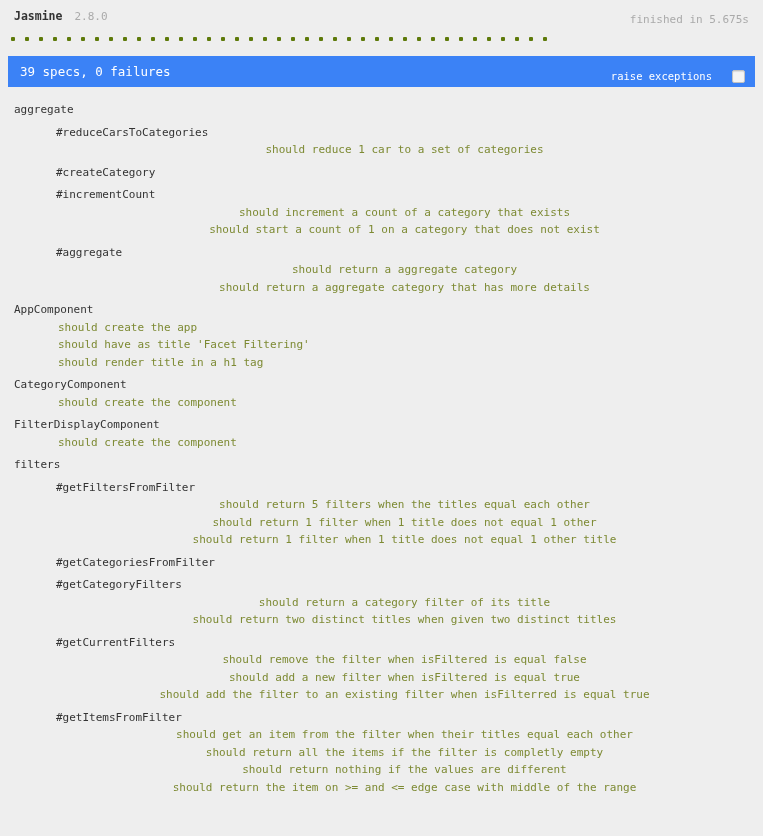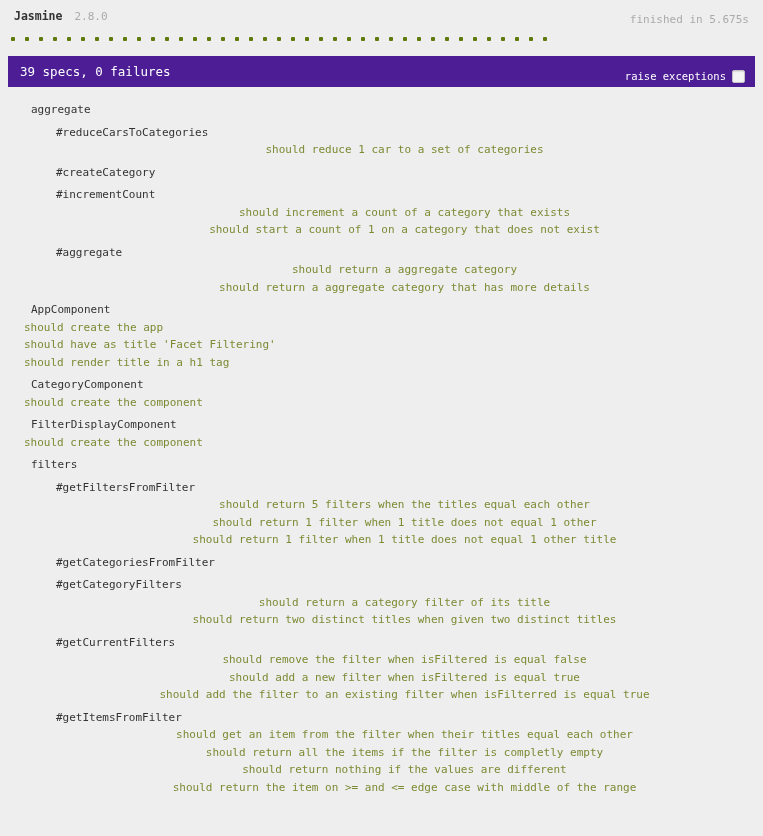--- a/index.html
+++ b/index.html
@@ -88,33 +88,33 @@
     display: block;
     height: 31px;
     line-height: 31px;
     padding: 0 12px;
     box-sizing: border-box;
     font-size: 12.5px;
     color: #ffffff;
     white-space: nowrap;
   }
   .bar.passed {
-    background-color: #4c1d95;
+    background-color: #3b82f6;
   }
   .bar .raise-wrap {
     position: absolute;
     right: 10px;
     top: 0;
     height: 40px;
     line-height: 31px;
     font-size: 10.5px;
     color: #ffffff;
     display: flex;
     align-items: center;
-    gap: 6px;
+    gap: 20px;
   }
   .raise-checkbox {
     display: inline-block;
     width: 13px;
     height: 13px;
     background: #f4f4f4;
     border: 1px solid #c2c2c2;
     border-radius: 2px;
     box-sizing: border-box;
     box-shadow: inset 0 1px 1px rgba(0,0,0,0.10);
@@ -141,34 +141,34 @@
   }
   .suite > .suite-name {
     display: block;
     color: #333333;
     font-size: 11px;
     line-height: 17.5px;
     padding-top: 5px;
     white-space: nowrap;
   }
   .suite.root > .suite-name {
-    padding-left: 31px;
+    padding-left: 14px;
   }
   .suite.level2 > .suite-name {
     padding-left: 56px;
   }
   .spec {
     display: block;
     color: #7d8a33;
     font-size: 11px;
     line-height: 17.5px;
     white-space: nowrap;
   }
   .specs.depth1 .spec {
-    padding-left: 24px;
+    padding-left: 58px;
   }
   .specs.depth2 .spec {
     padding-left: 46px;
     text-align: center;
   }
 </style>
 </head>
 <body>
 
 <div class="jasmine_html-reporter">

